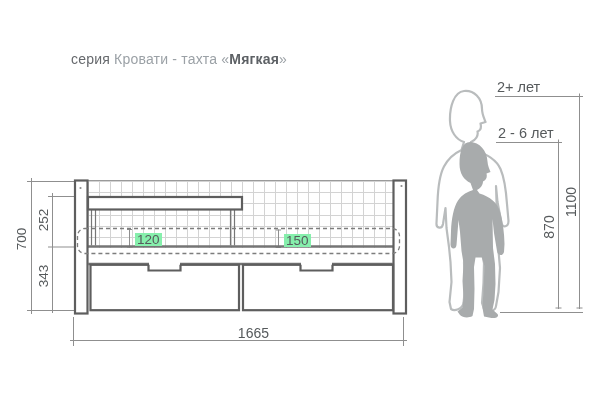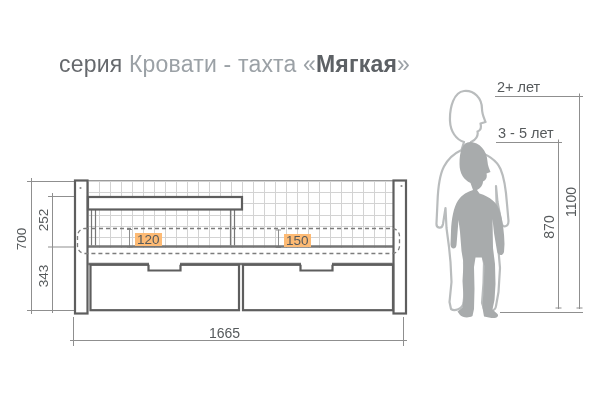--- a/index.html
+++ b/index.html
@@ -6,21 +6,21 @@
     --line:#5e5e5e; --thin:#767676; --dim:#8f8f8f; --grid:#d3d3d3;
     --mesh-top:#9a9a9a; --sil-fill:#a8abac; --sil-outline:#b9bcbd;
     --title-muted:#9ba1a6; --title-dark:#66696d; --label:#565a5c;
   }
   html,body{margin:0;padding:0;background:#fff;}
   #canvas{
     position:relative;width:600px;height:400px;background:#fff;overflow:hidden;
     font-family:"Liberation Sans","DejaVu Sans",sans-serif;
   }
   
-  .title{position:absolute;left:59px;top:51px;font-size:23px;letter-spacing:.2px;white-space:nowrap;}
+  .title{position:absolute;left:71px;top:51px;font-size:14px;letter-spacing:.2px;white-space:nowrap;}
   .t-dark{color:var(--title-dark);}
   .t-muted{color:var(--title-muted);}
   .t-bold{color:#5d6165;font-weight:bold;}
   
   .mesh{
     position:absolute;left:88px;top:179.5px;width:305px;height:67px;
     border-top:1.5px solid var(--mesh-top);
     background:
       repeating-linear-gradient(to right, var(--grid) 0 1px, transparent 1px 11px),
       repeating-linear-gradient(to bottom, var(--grid) 0 1px, transparent 1px 11.2px);
@@ -30,21 +30,21 @@
   .ln-open{stroke:var(--line);stroke-width:2.2;fill:none;}
   .ln-thin{stroke:var(--thin);stroke-width:1.2;fill:none;}
   .rail{stroke:#757575;stroke-width:2.4;fill:none;}
   .dash{stroke:#7d7d7d;stroke-width:1.3;fill:none;stroke-dasharray:4 3;}
   .dim{stroke:var(--dim);stroke-width:1;fill:none;}
   .sil-out{stroke:var(--sil-outline);stroke-width:2.2;fill:#fff;stroke-linejoin:round;stroke-linecap:round;}
   .sil-fill{fill:var(--sil-fill);stroke:none;}
   
   .dlab{position:absolute;color:var(--label);font-size:13.5px;white-space:nowrap;}
   .rot{width:50px;height:20px;text-align:center;transform:rotate(-90deg);}
-  .bgw{background:#fdba74;padding:0 2px;line-height:13px;height:13px;}
+  .bgw{background:#86efac;padding:0 2px;line-height:13px;height:13px;}
   .age{font-size:14.5px;}
   .big{font-size:14px;}
 </style>
 </head>
 <body>
 
 <div id="canvas">
 
   <div class="title">
     <span class="t-dark">серия</span><span> </span><span class="t-muted">Кровати - тахта</span><span> </span><span class="t-muted">«</span><span class="t-bold">Мягкая</span><span class="t-muted">»</span>
@@ -120,18 +120,18 @@
       L456.5,245 C456,250 450.5,249.5 450.5,244.5 L451,231 C451.5,219 453.5,207.5
       458,200.5 C462,194.5 468,191.5 473,190 L470.5,183 C464,180 459.5,173.5
       459.5,164 C459.5,151 462.5,142 470,142 Z"></path>
   </svg>
 
   <div class="dlab rot" style="left:-1px;top:229px;">700</div>
   <div class="dlab rot" style="left:20.5px;top:210px;">252</div>
   <div class="dlab rot" style="left:20.5px;top:266px;">343</div>
   <div class="dlab bgw" style="left:135px;top:233px;">120</div>
   <div class="dlab bgw" style="left:284px;top:234px;text-align:right;">150</div>
-  <div class="dlab big" style="left:209px;top:325px;width:60px;text-align:left;">1665</div>
+  <div class="dlab big" style="left:209px;top:325px;width:60px;text-align:right;">1665</div>
   <div class="dlab rot big" style="left:525.5px;top:217px;">870</div>
   <div class="dlab rot big" style="left:548px;top:192px;">1100</div>
   <div class="dlab age" style="left:497px;top:79px;">2+ лет</div>
-  <div class="dlab age" style="left:498px;top:125px;">3 - 5 лет</div>
+  <div class="dlab age" style="left:498px;top:125px;">2 - 6 лет</div>
 </div>
 
 </body></html>

